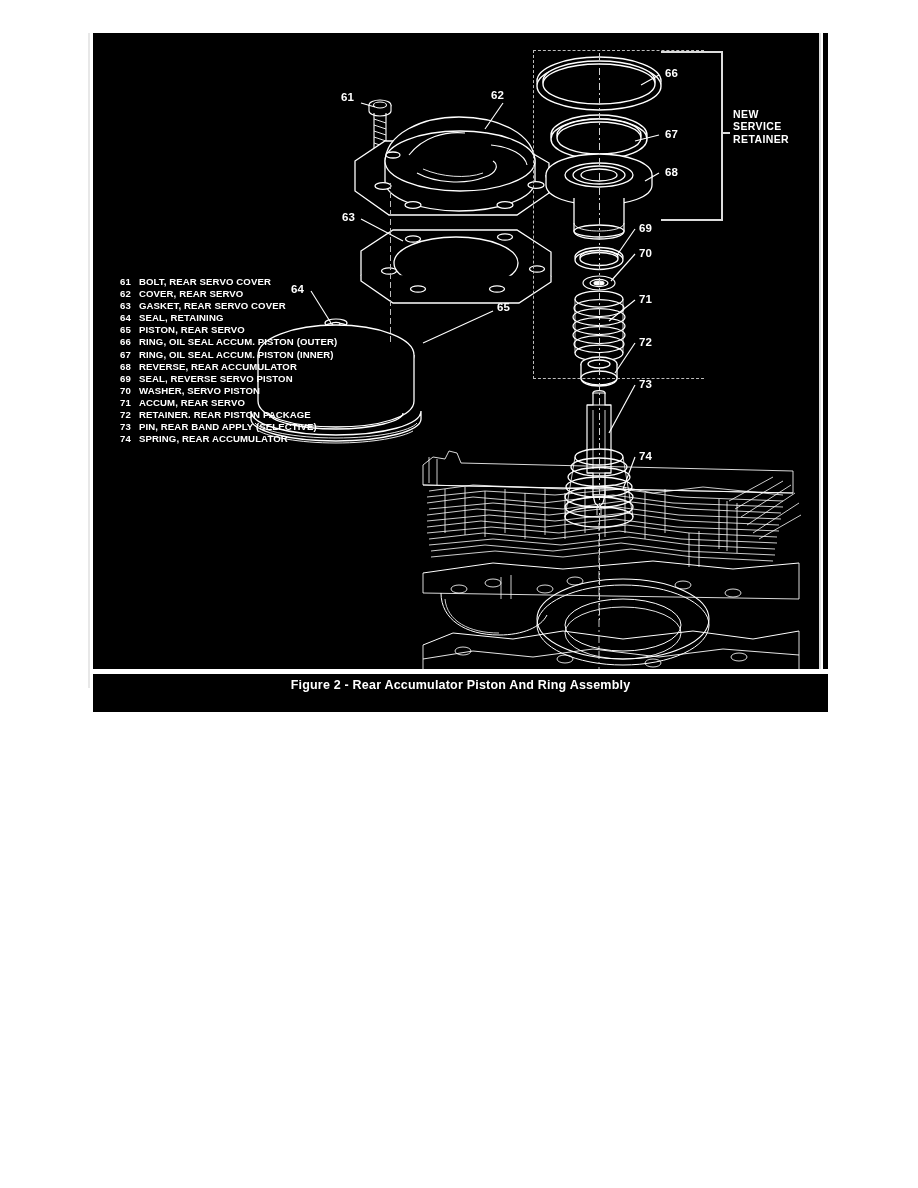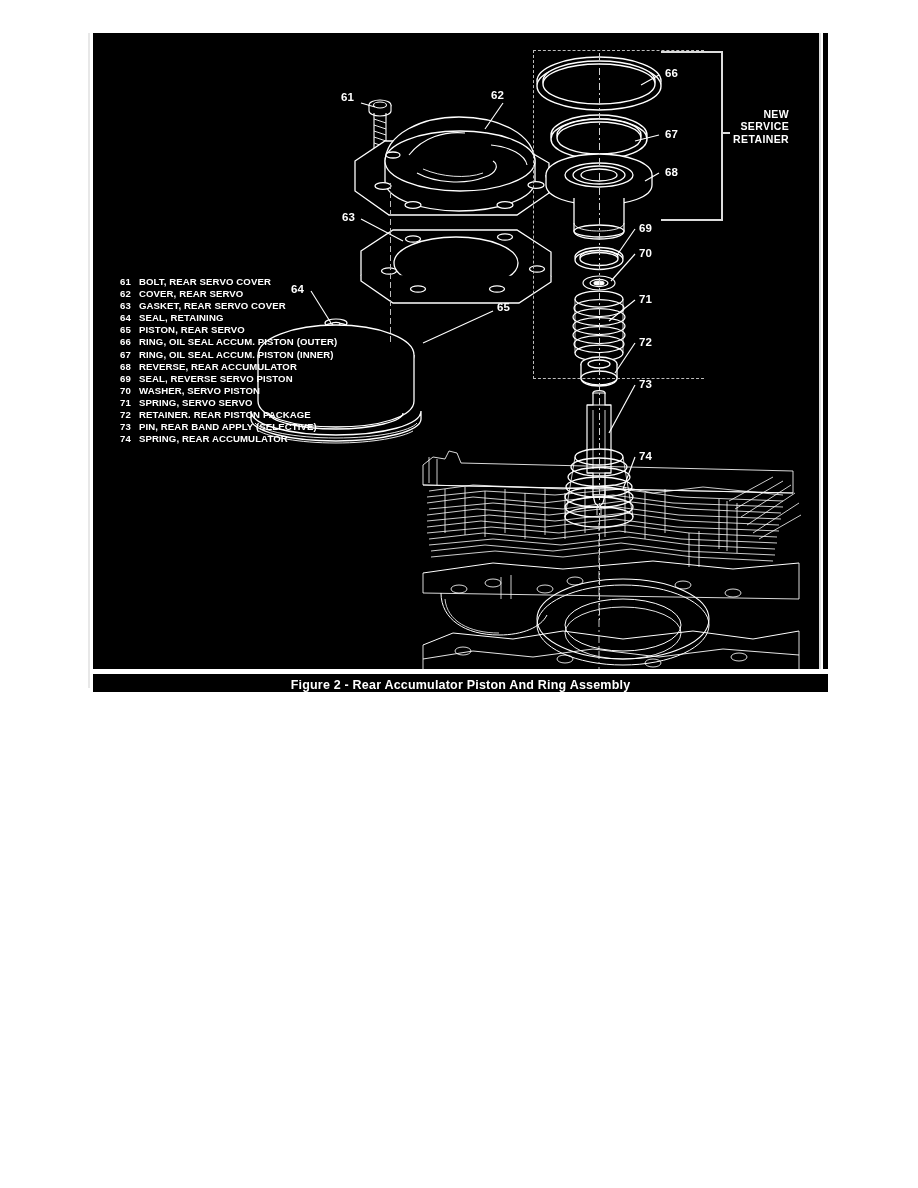--- a/index.html
+++ b/index.html
@@ -11,36 +11,36 @@
   #figure-block{position:absolute;left:88px;top:28px;width:740px;height:666px;}
 
   
   #left-rule{position:absolute;left:0px;top:5px;width:2px;height:655px;background:#e8e8e8;}
   
   #right-strip{position:absolute;left:735px;top:5px;width:5px;height:636px;background:#000;}
   #right-rule{position:absolute;left:731px;top:5px;width:2px;height:636px;background:#dcdcdc;}
 
   #art-panel{position:absolute;left:5px;top:5px;width:726px;height:636px;background:#000;overflow:hidden;}
 
-  #caption-bar{position:absolute;left:5px;top:646px;width:735px;height:18px;background:#000;}
+  #caption-bar{position:absolute;left:5px;top:646px;width:735px;height:38px;background:#000;}
   #caption-text{position:absolute;left:0;top:0;width:100%;height:22px;line-height:22px;
     text-align:center;color:#fff;font-size:12.5px;font-weight:bold;letter-spacing:.2px;}
 
   
   .lbl{position:absolute;color:#fff;font-size:11.5px;font-weight:bold;line-height:12px;white-space:nowrap;}
 
   
   #legend{position:absolute;left:27px;top:243px;}
   #legend .row{display:flex;font-size:9.6px;font-weight:bold;color:#fff;line-height:12.1px;
     letter-spacing:.1px;white-space:nowrap;}
   #legend .num{width:19px;text-align:left;}
   #legend .txt{}
 
   
-  #nsp{position:absolute;left:640px;top:75px;text-align:right;color:#fff;
+  #nsp{position:absolute;left:640px;top:75px;text-align:left;color:#fff;
        font-size:10.5px;font-weight:bold;line-height:12.4px;letter-spacing:.4px;}
 
   
   #nsp-bracket{position:absolute;left:568px;top:18px;width:60px;height:166px;
     border:0;border-right:2px solid #dcdcdc;border-top:2px solid #dcdcdc;border-bottom:2px solid #dcdcdc;}
   #nsp-tick{position:absolute;left:628px;top:99px;width:9px;height:2px;background:#dcdcdc;}
 
   
   #dash-box{position:absolute;left:440px;top:17px;width:170px;height:327px;
     border-left:1px dashed #bdbdbd;border-top:1px dashed #bdbdbd;border-bottom:1px dashed #bdbdbd;}
@@ -362,21 +362,21 @@
         <div class="row">
             <span class="num">69</span>
             <span class="txt">SEAL, REVERSE SERVO PISTON</span>
           </div>
         <div class="row">
             <span class="num">70</span>
             <span class="txt">WASHER, SERVO PISTON</span>
           </div>
         <div class="row">
             <span class="num">71</span>
-            <span class="txt">SPRING, SERVO SERVO</span>
+            <span class="txt">ACCUM, REAR SERVO</span>
           </div>
         <div class="row">
             <span class="num">72</span>
             <span class="txt">RETAINER. REAR PISTON PACKAGE</span>
           </div>
         <div class="row">
             <span class="num">73</span>
             <span class="txt">PIN, REAR BAND APPLY (SELECTIVE)</span>
           </div>
         <div class="row">

